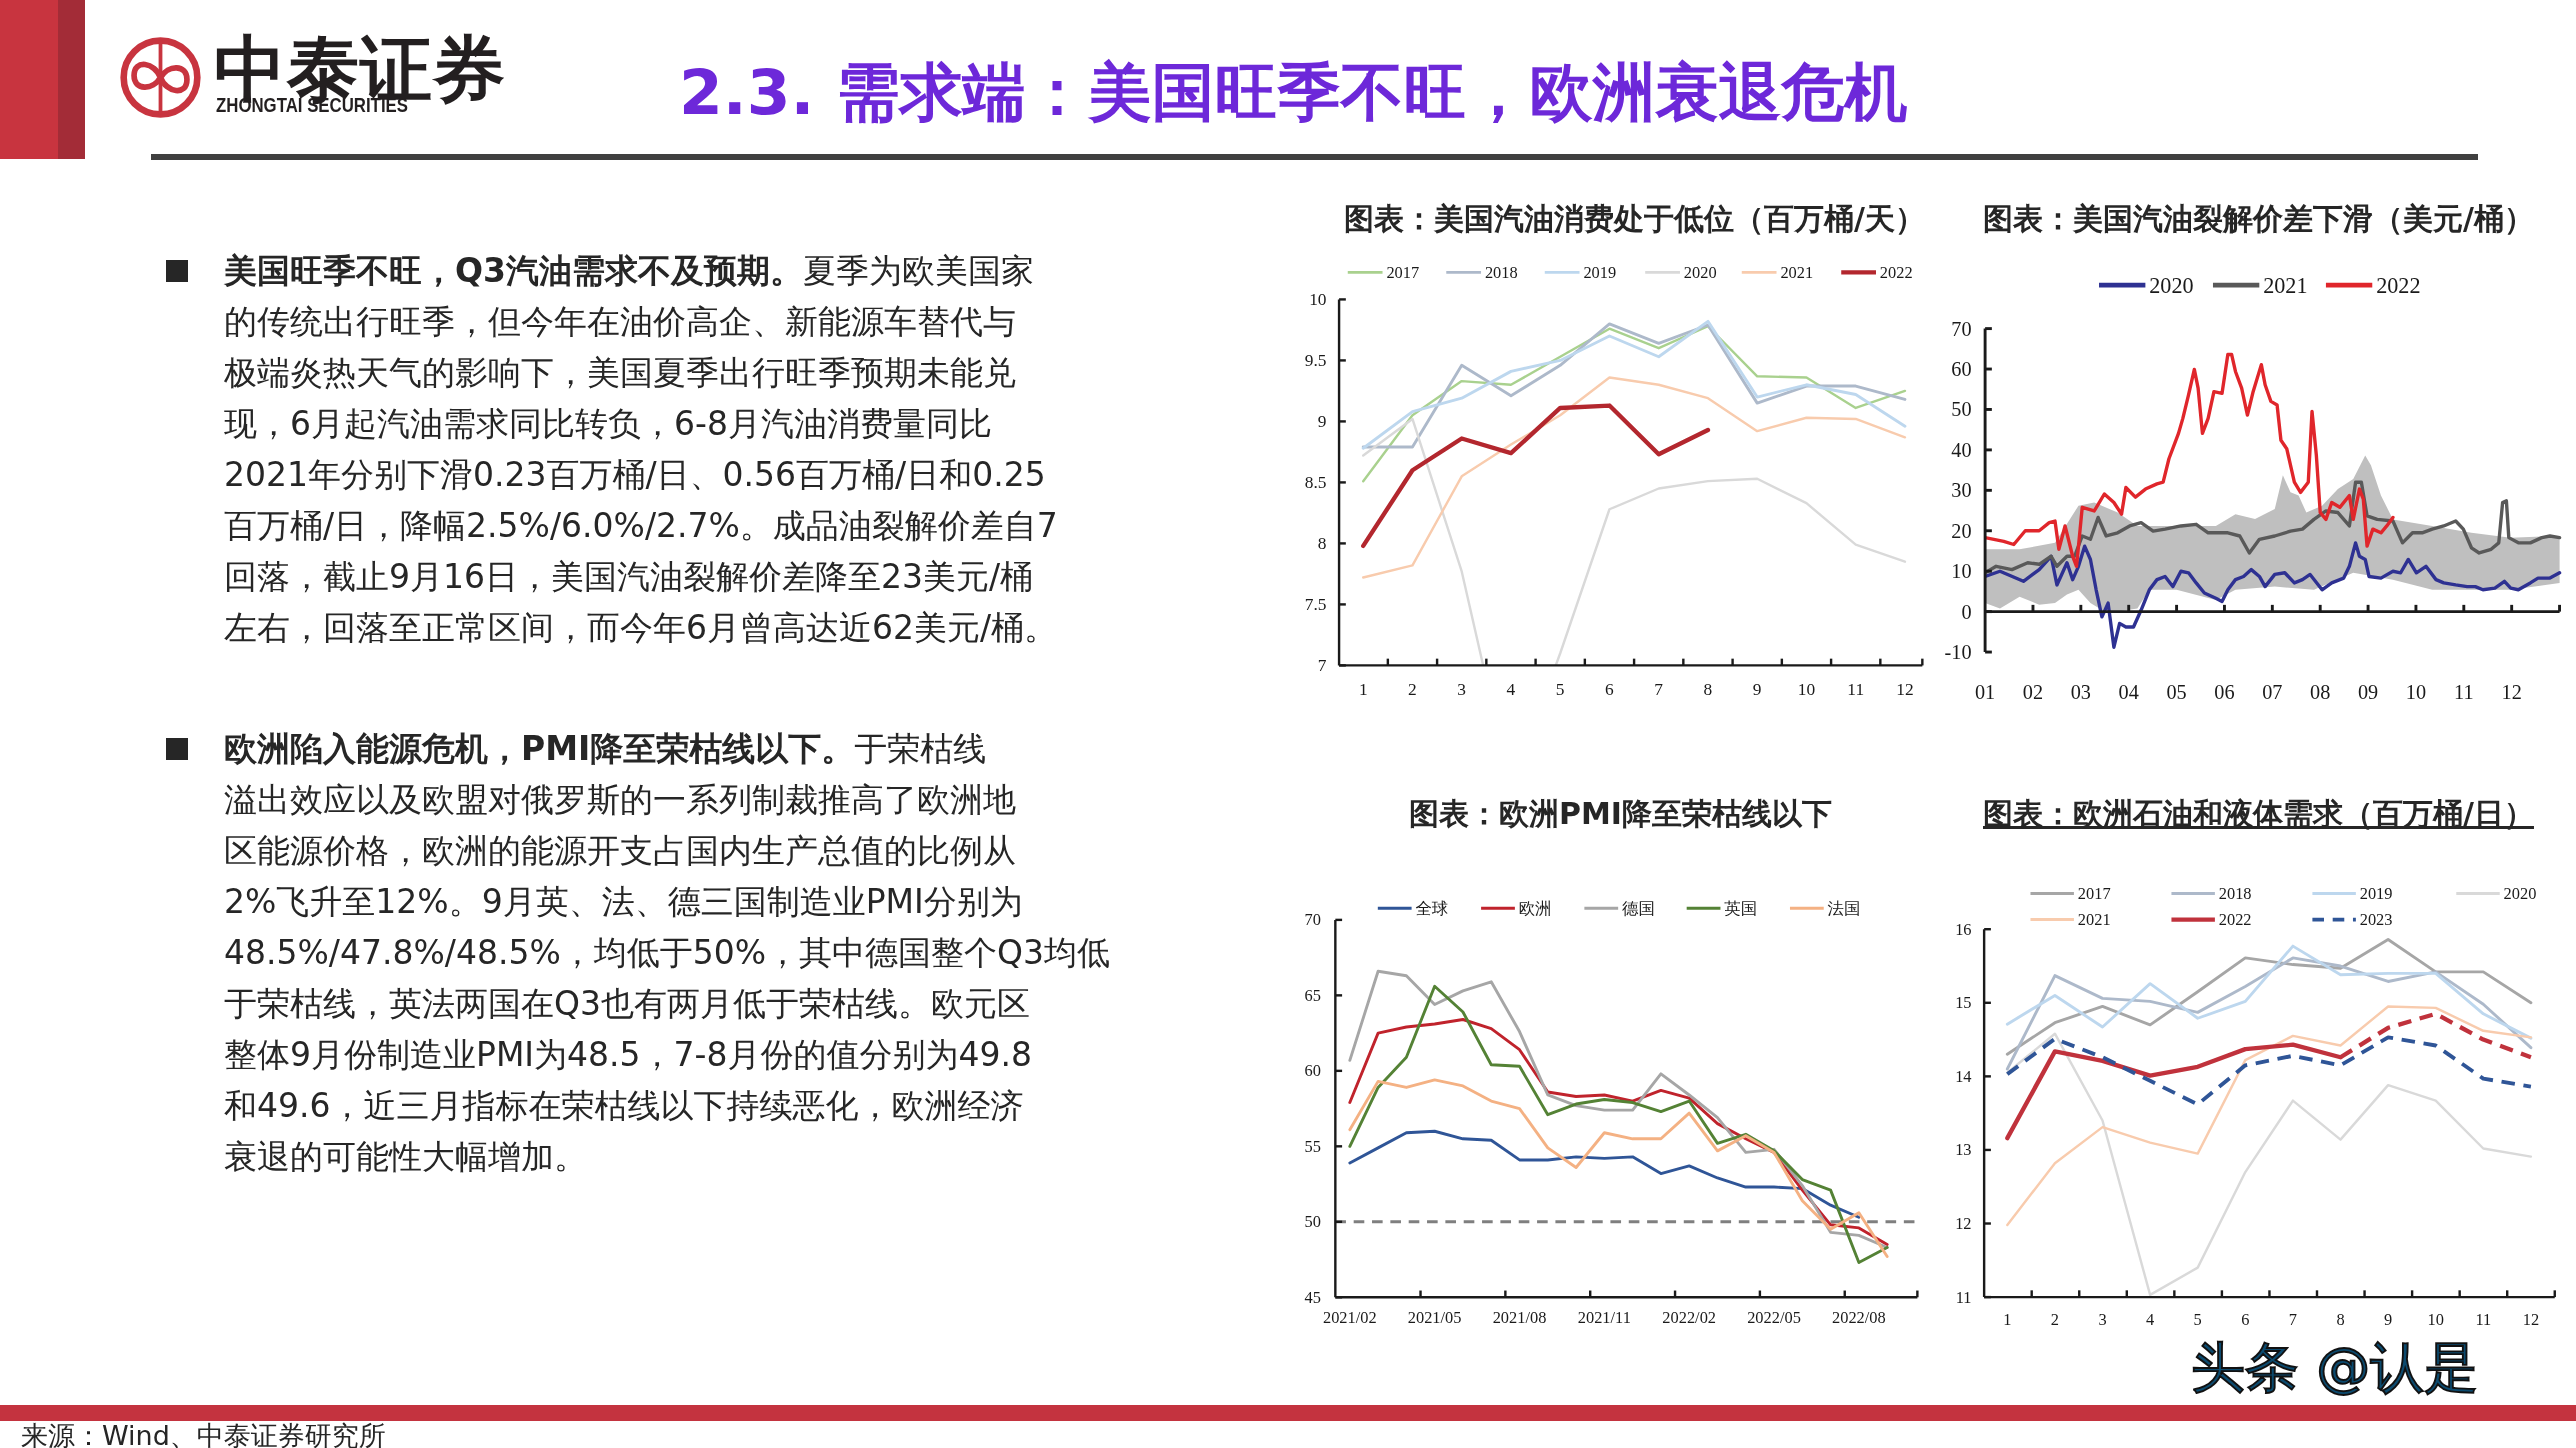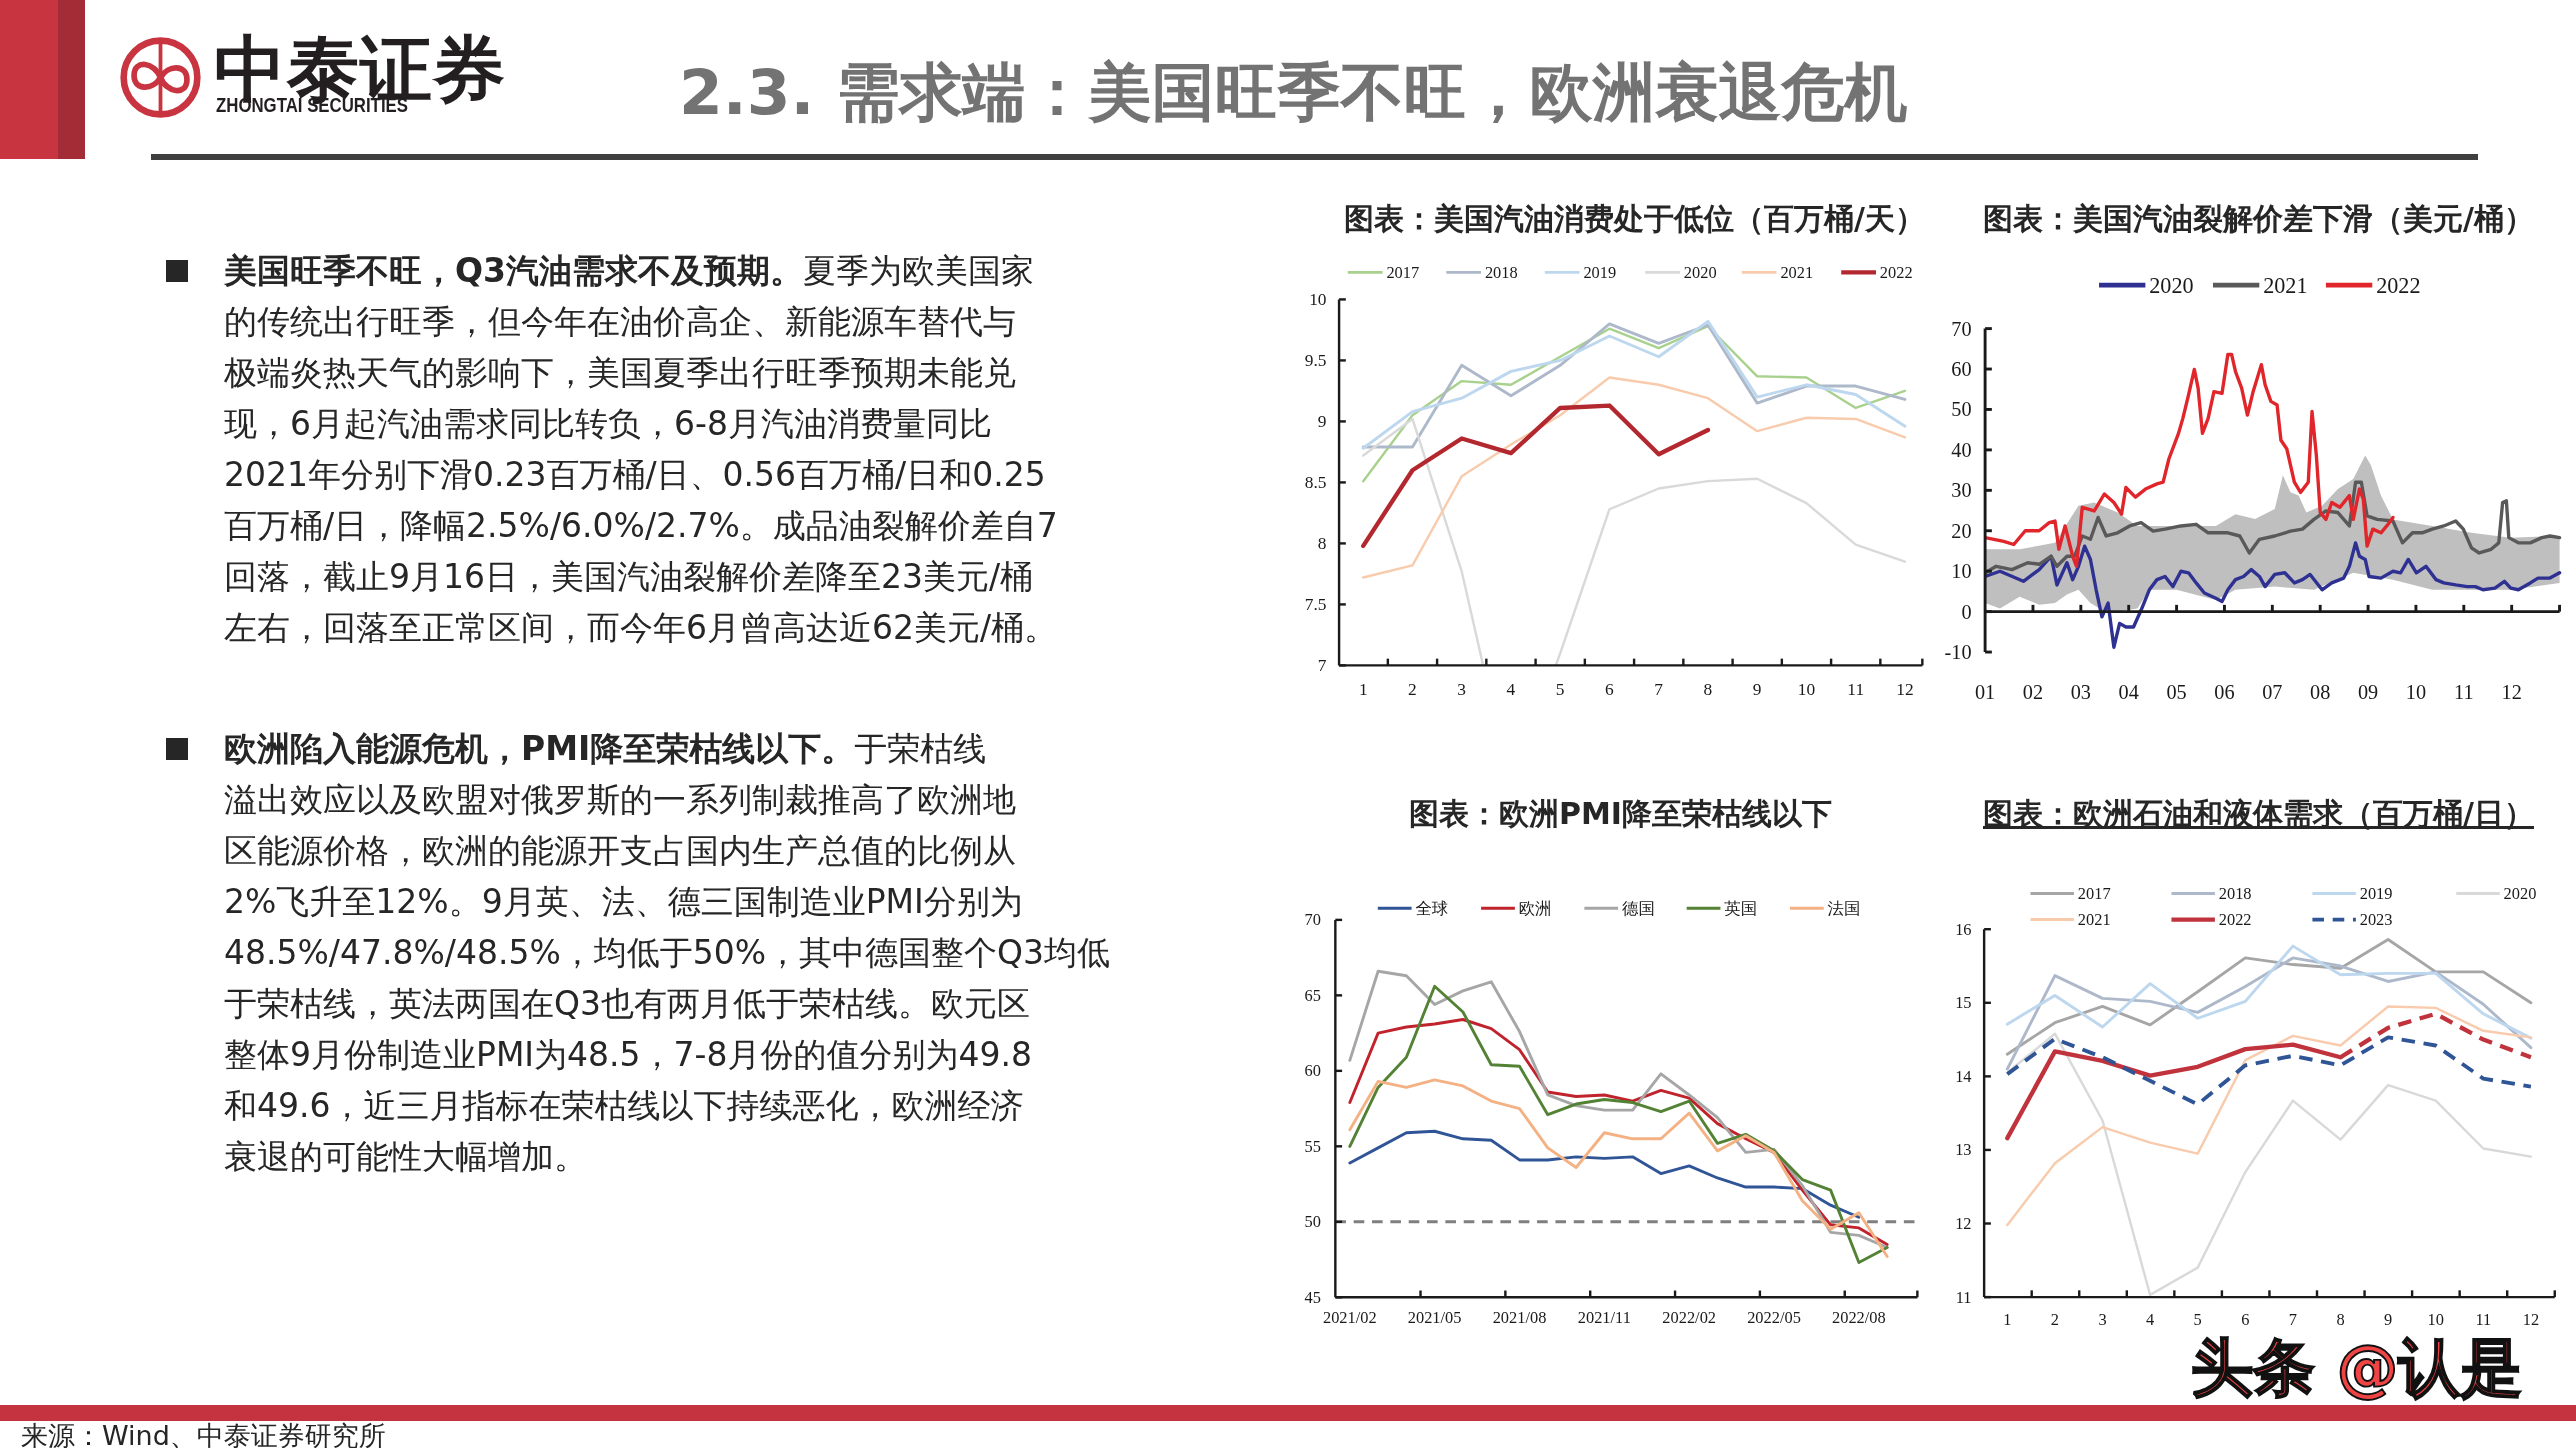--- a/index.html
+++ b/index.html
@@ -3,32 +3,32 @@
 <meta charset="utf-8">
 <style>
 html,body{margin:0;padding:0;}
 body{width:2576px;height:1449px;position:relative;overflow:hidden;background:#ffffff;font-family:"DejaVu Sans",sans-serif;color:#262626;}
 .abs{position:absolute;}
 .corner-bar{left:0;top:0;width:85px;height:159px;background:#c8343f;}
 .corner-bar-dark{left:58px;top:0;width:27px;height:159px;background:#a32c37;}
 .logo-mark{left:118px;top:35px;width:85px;height:85px;}
 .logo-cn{left:214px;top:39px;font-size:72px;font-weight:bold;line-height:60px;color:#231f20;white-space:nowrap;letter-spacing:1px;}
 .logo-en{left:216px;top:93px;font-family:"Liberation Sans",sans-serif;font-size:21px;font-weight:bold;line-height:23px;color:#231f20;white-space:nowrap;transform:scaleX(0.8);transform-origin:left top;}
-.page-title{left:679px;top:56px;font-size:63px;font-weight:bold;line-height:73px;color:#737373;white-space:nowrap;}
+.page-title{left:679px;top:56px;font-size:63px;font-weight:bold;line-height:73px;color:#6d28d9;white-space:nowrap;}
 .title-rule{left:151px;top:154px;width:2327px;height:5.8px;background:#404040;}
 .bullet-block{left:224px;}
 .bullet-square{position:absolute;left:-58px;top:14.5px;width:22px;height:22px;background:#262626;}
 .text-line{height:51px;line-height:51px;font-size:33px;white-space:nowrap;color:#262626;}
 .text-line .lead{font-weight:bold;}
 .chart-title{font-size:30px;font-weight:bold;line-height:35px;color:#262626;white-space:nowrap;}
 .chart-svg{position:absolute;overflow:visible;}
 .chart-svg text{font-family:"Liberation Serif",serif;fill:#1a1a1a;}
 .footer-bar{left:0;top:1405px;width:2576px;height:16.4px;background:#c4333f;}
 .source{left:21px;top:1421px;font-size:27px;line-height:29px;color:#262626;white-space:nowrap;}
-.watermark{left:2191px;top:1333px;font-size:62px;line-height:70px;font-weight:bold;color:#ef4444;-webkit-text-stroke:1.9px #111111;white-space:nowrap;}
+.watermark{left:2191px;top:1333px;font-size:54px;line-height:70px;font-weight:normal;color:#0c4a6e;-webkit-text-stroke:1.9px #111111;white-space:nowrap;}
 </style>
 </head>
 <body>
 
 <div class="abs corner-bar"></div>
 <div class="abs corner-bar-dark"></div>
 
 <svg class="abs logo-mark" viewBox="-45 -45 90 90">
   <circle cx="0" cy="0" r="39" fill="none" stroke="#c8343f" stroke-width="7"></circle>
   <line x1="0" y1="-39" x2="0" y2="39" stroke="#c8343f" stroke-width="4"></line>

